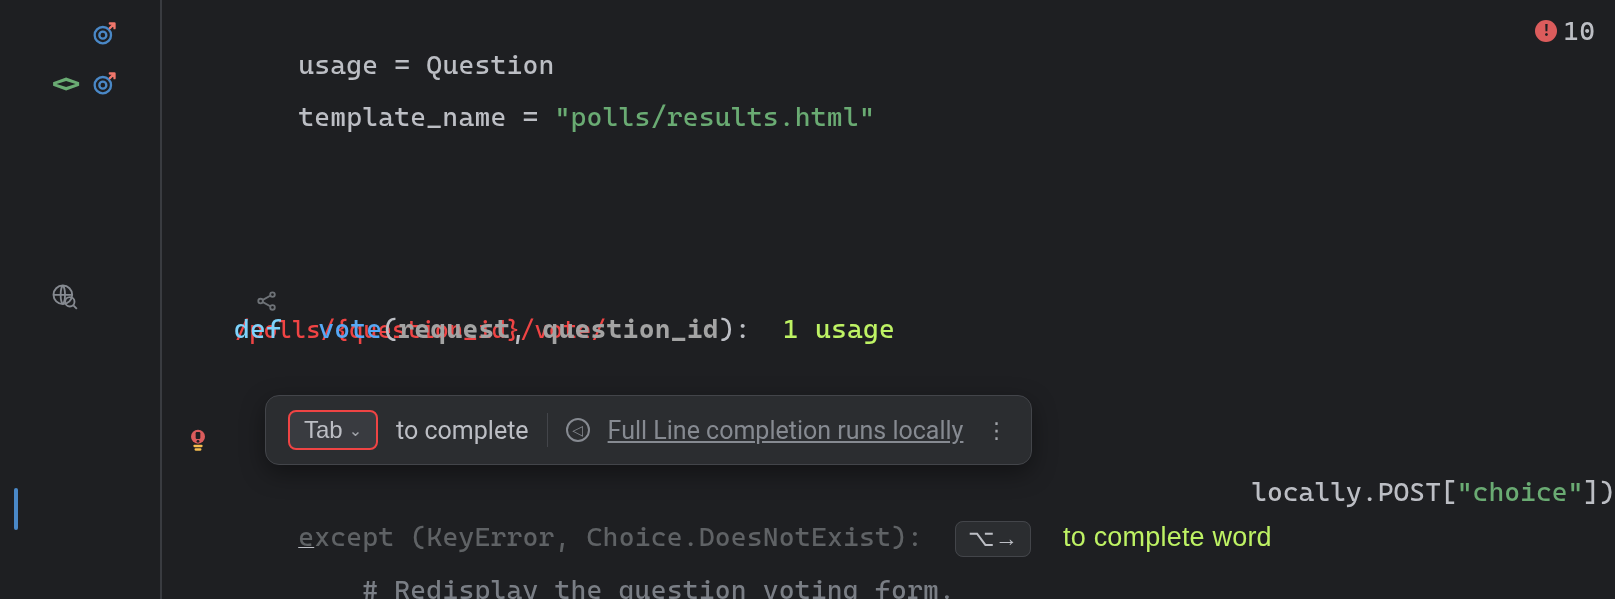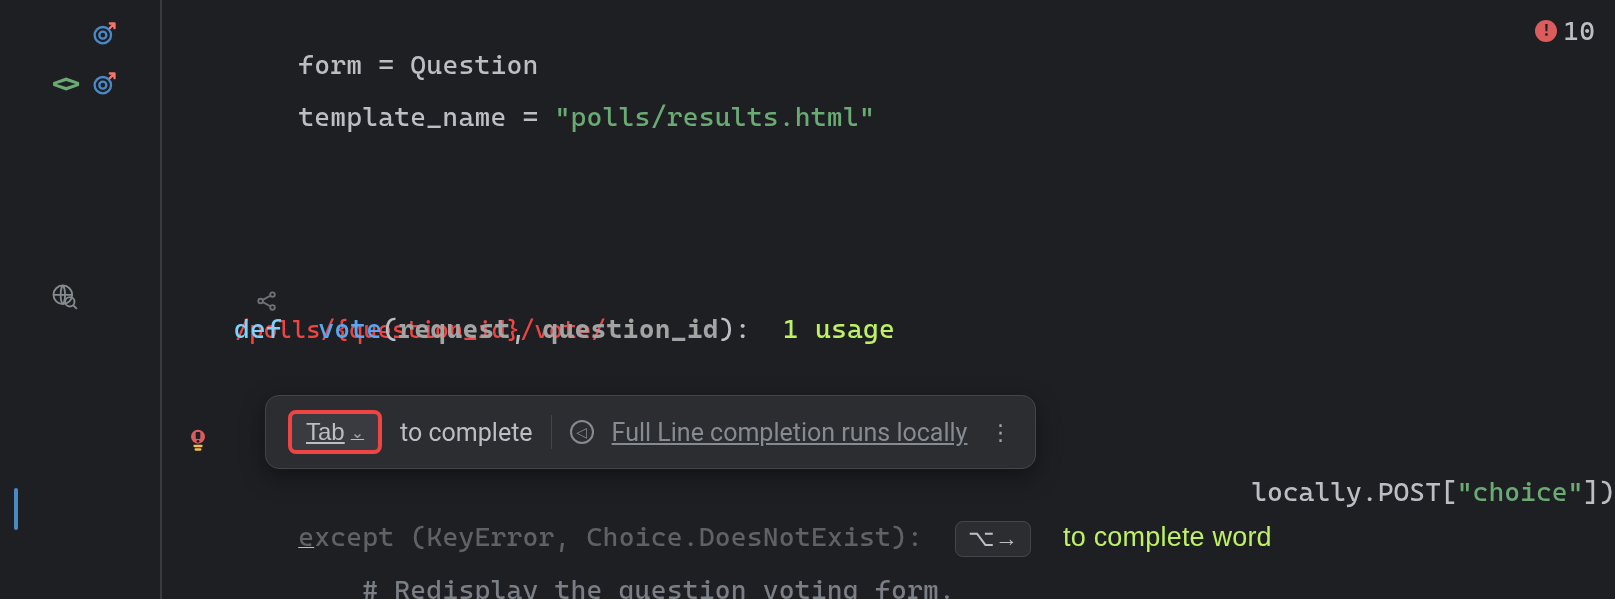--- a/index.html
+++ b/index.html
@@ -119,29 +119,28 @@
     gap: 18px;
     color: #bcbec4;
     font-family: -apple-system, BlinkMacSystemFont, "Segoe UI", Roboto, sans-serif;
     font-size: 25px;
     box-shadow: 0 8px 24px rgba(0,0,0,0.4);
     z-index: 10;
   }
 
   .kbd {
     background: #393b40;
-    border: 4px solid #ef4444;
+    border: 2px solid #ef4444;
     border-radius: 8px;
     padding: 4px 14px;
     font-size: 24px;
     display: flex;
     align-items: center;
     gap: 6px;
     font-family: -apple-system, sans-serif;
-    text-decoration: underline;
   }
   .chev { font-size: 16px; color: #a0a3a8; }
   .popup .sep {
     width: 1px;
     height: 34px;
     background: #43454a;
   }
   .popup .muted { color: #868a91; text-decoration: underline; }
   .circle-icon {
     width: 24px;
@@ -230,21 +229,21 @@
 <div class="left-caret-line"></div>
 
 <div class="error-badge">
   <span class="dot">!</span>
   <span>10</span>
 </div>
 
 <div class="code-area">
 
   <div class="line" style="top:18px">
-    <span class="tok-default">    </span><span class="tok-default">form = </span><span class="tok-default">Question</span>
+    <span class="tok-default">    </span><span class="tok-default">usage = </span><span class="tok-default">Question</span>
   </div>
 
   <div class="line" style="top:70px">
     <span class="tok-default">    </span><span class="tok-default">template_name = </span><span class="tok-string">"polls/results.html"</span>
   </div>
 
   <div class="line url-inlay" style="top:232px">
     <span class="share-icon">
       <svg width="22" height="22" viewBox="0 0 24 24" fill="none" stroke="#6e7277" stroke-width="2" style="vertical-align:-2px">
         <circle cx="5" cy="12" r="2.5"></circle>

